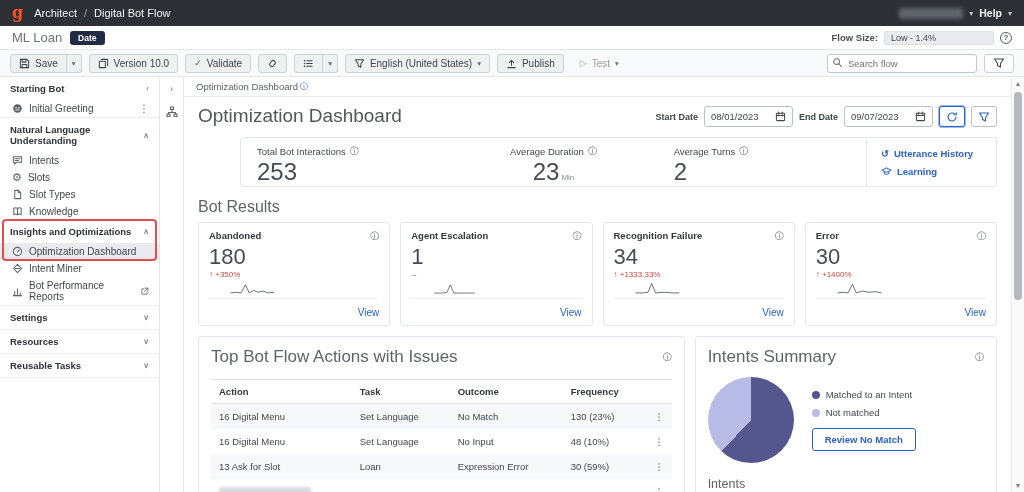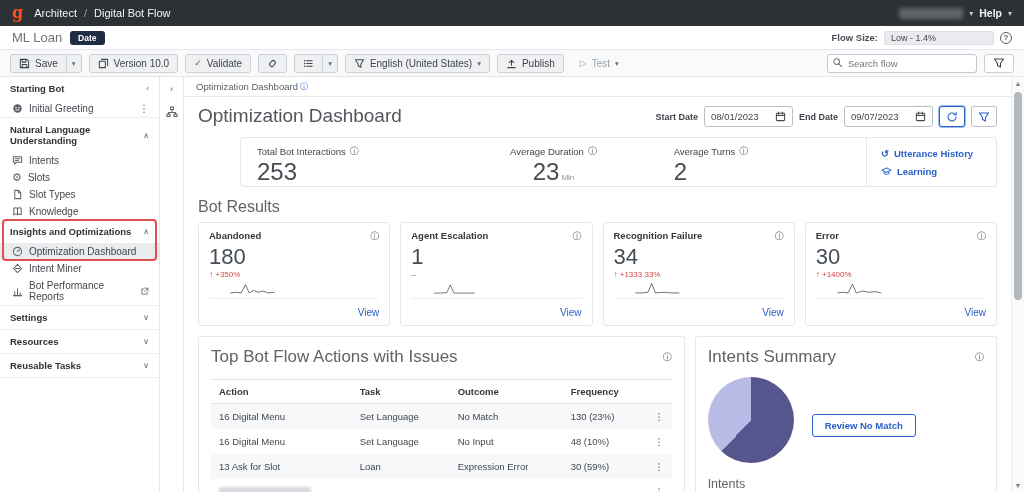--- a/index.html
+++ b/index.html
@@ -563,20 +563,30 @@
         </div>
 
         <div class="panel panel-intents">
           <div class="panel-head">
             <span class="panel-title">Intents Summary</span>
             <span class="inf">ⓘ</span>
           </div>
           <div class="pie-row">
             <div class="pie" style="background: conic-gradient(rgb(85, 86, 142) 0deg, rgb(85, 86, 142) 62%, rgb(185, 187, 231) 62%, rgb(185, 187, 231) 100%);"></div>
             <div>
+              <div class="legend">
+                <div class="legend-item">
+                  <span class="dot" style="background: rgb(85, 86, 142);"></span>
+                  <span>Matched to an Intent</span>
+                </div>
+                <div class="legend-item">
+                  <span class="dot" style="background: rgb(185, 187, 231);"></span>
+                  <span>Not matched</span>
+                </div>
+              </div>
               <button class="review-btn">Review No Match</button>
             </div>
           </div>
           <div class="intents-heading">Intents</div>
 
         </div>
       </div>
     </div>
   </div>
 

